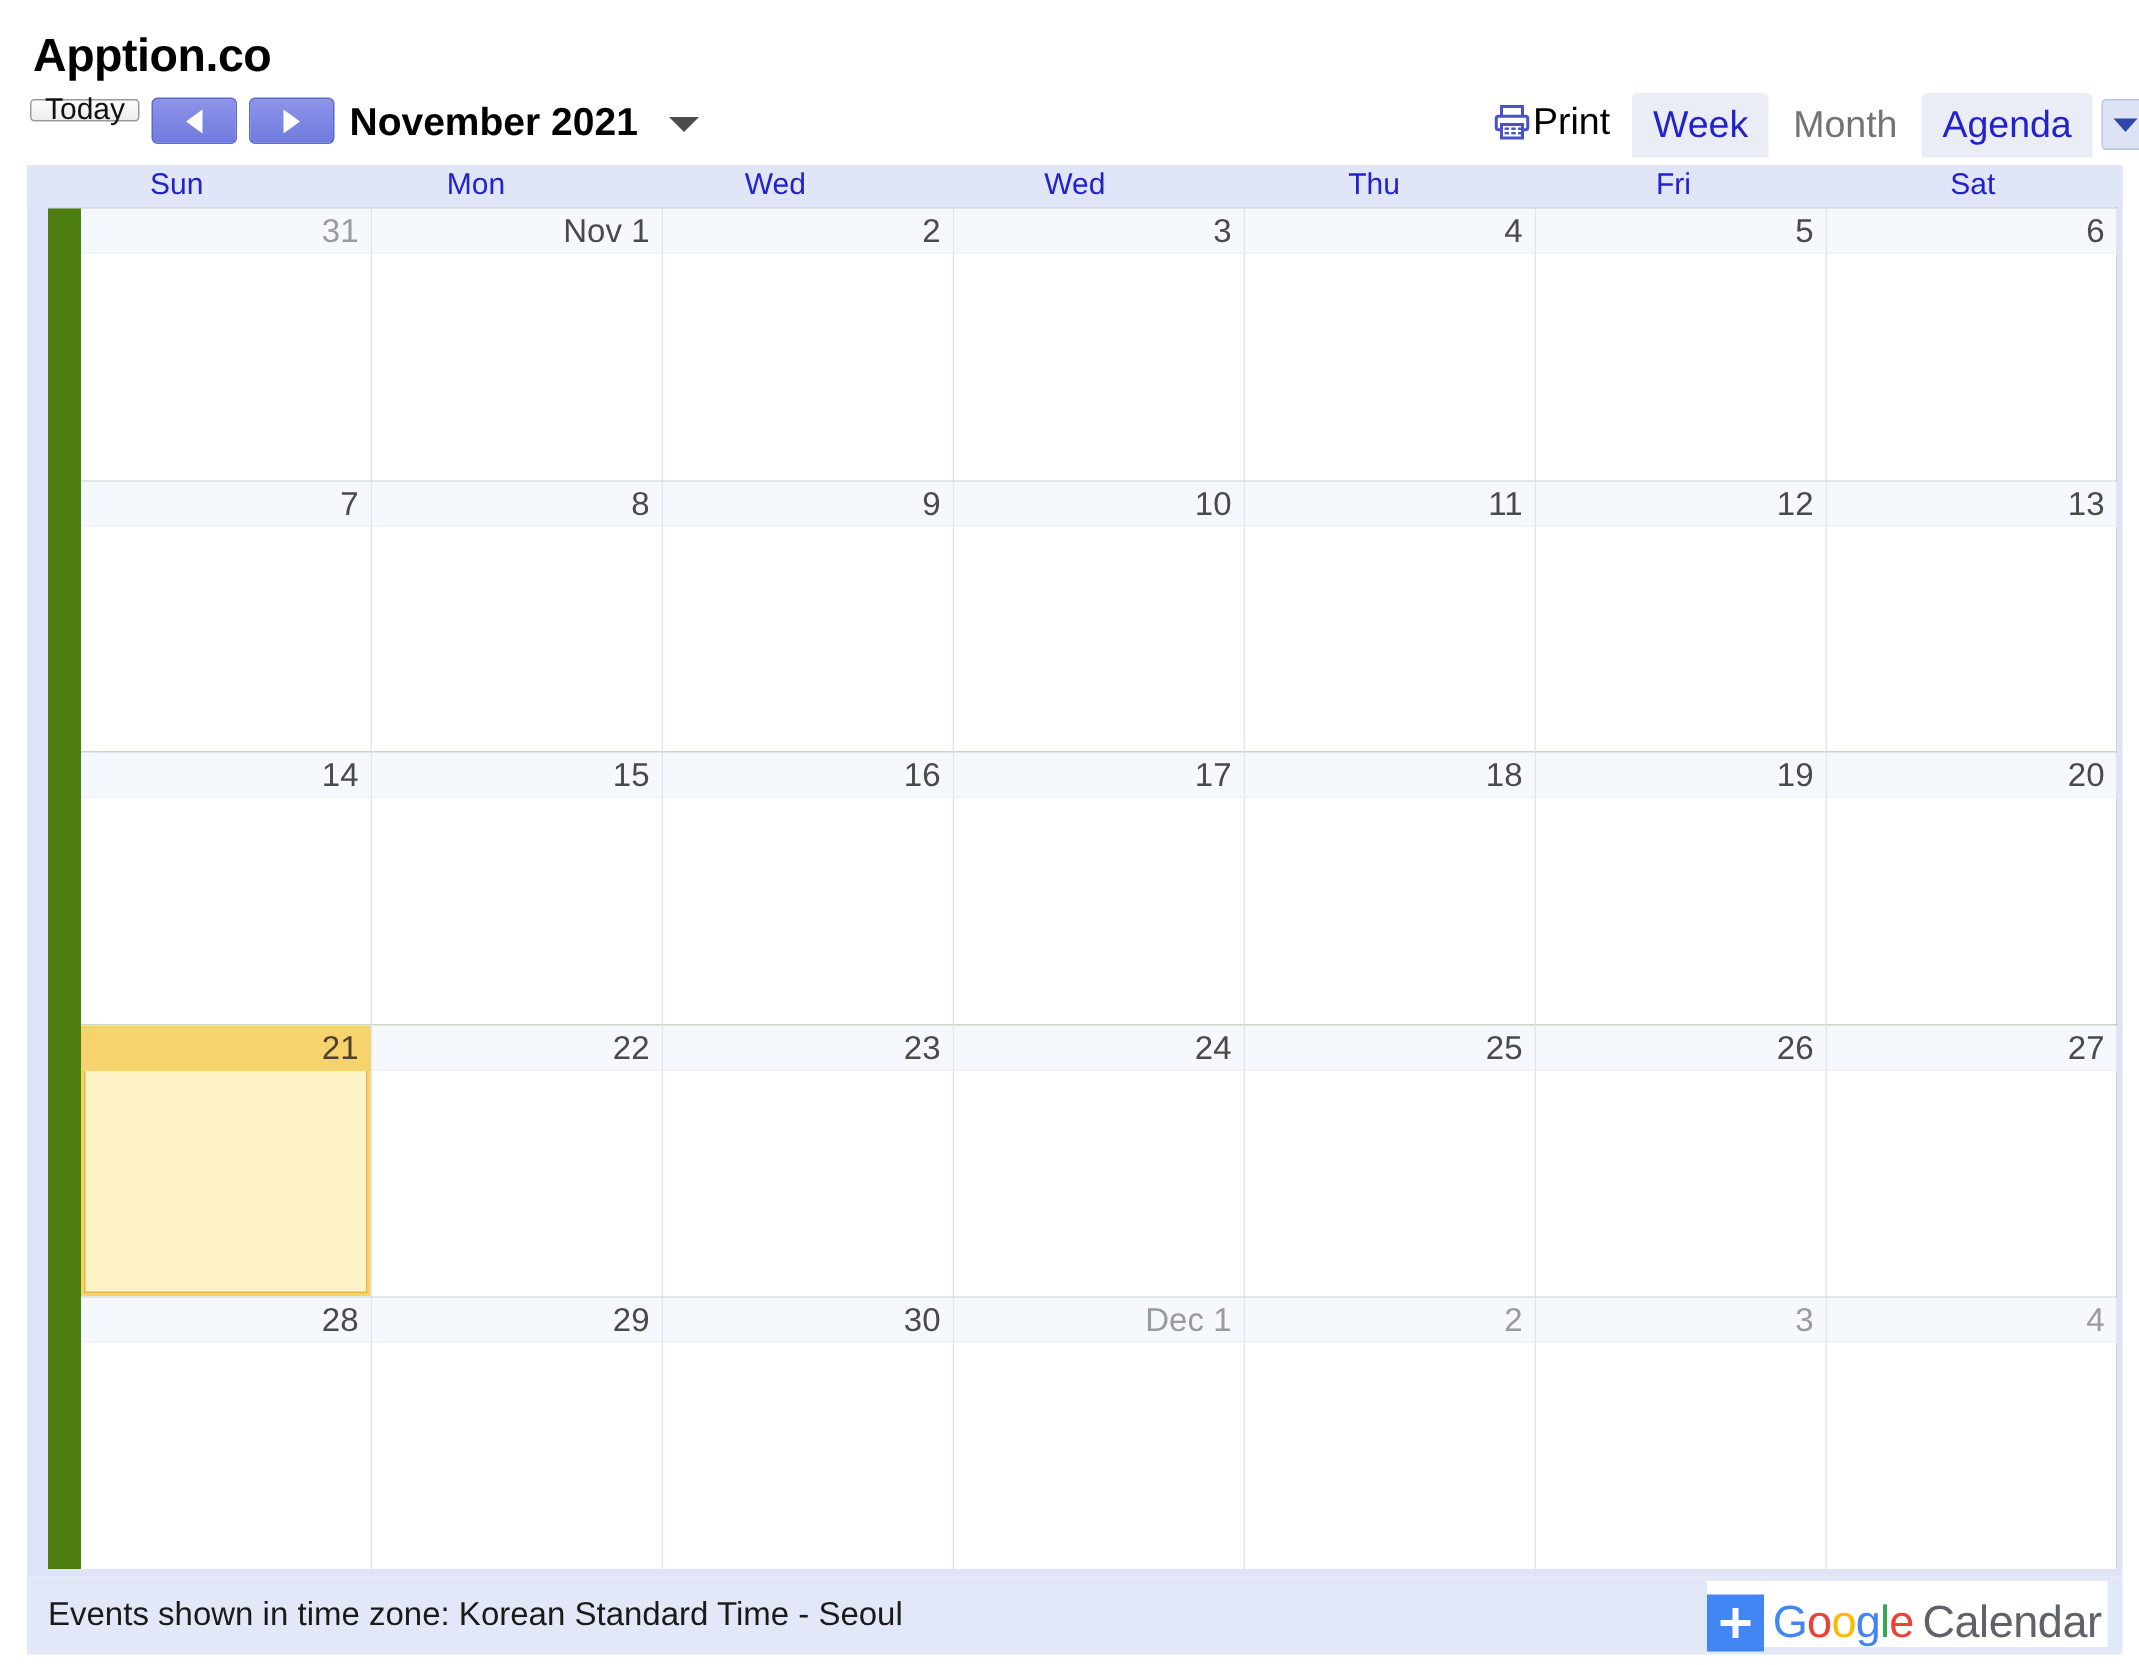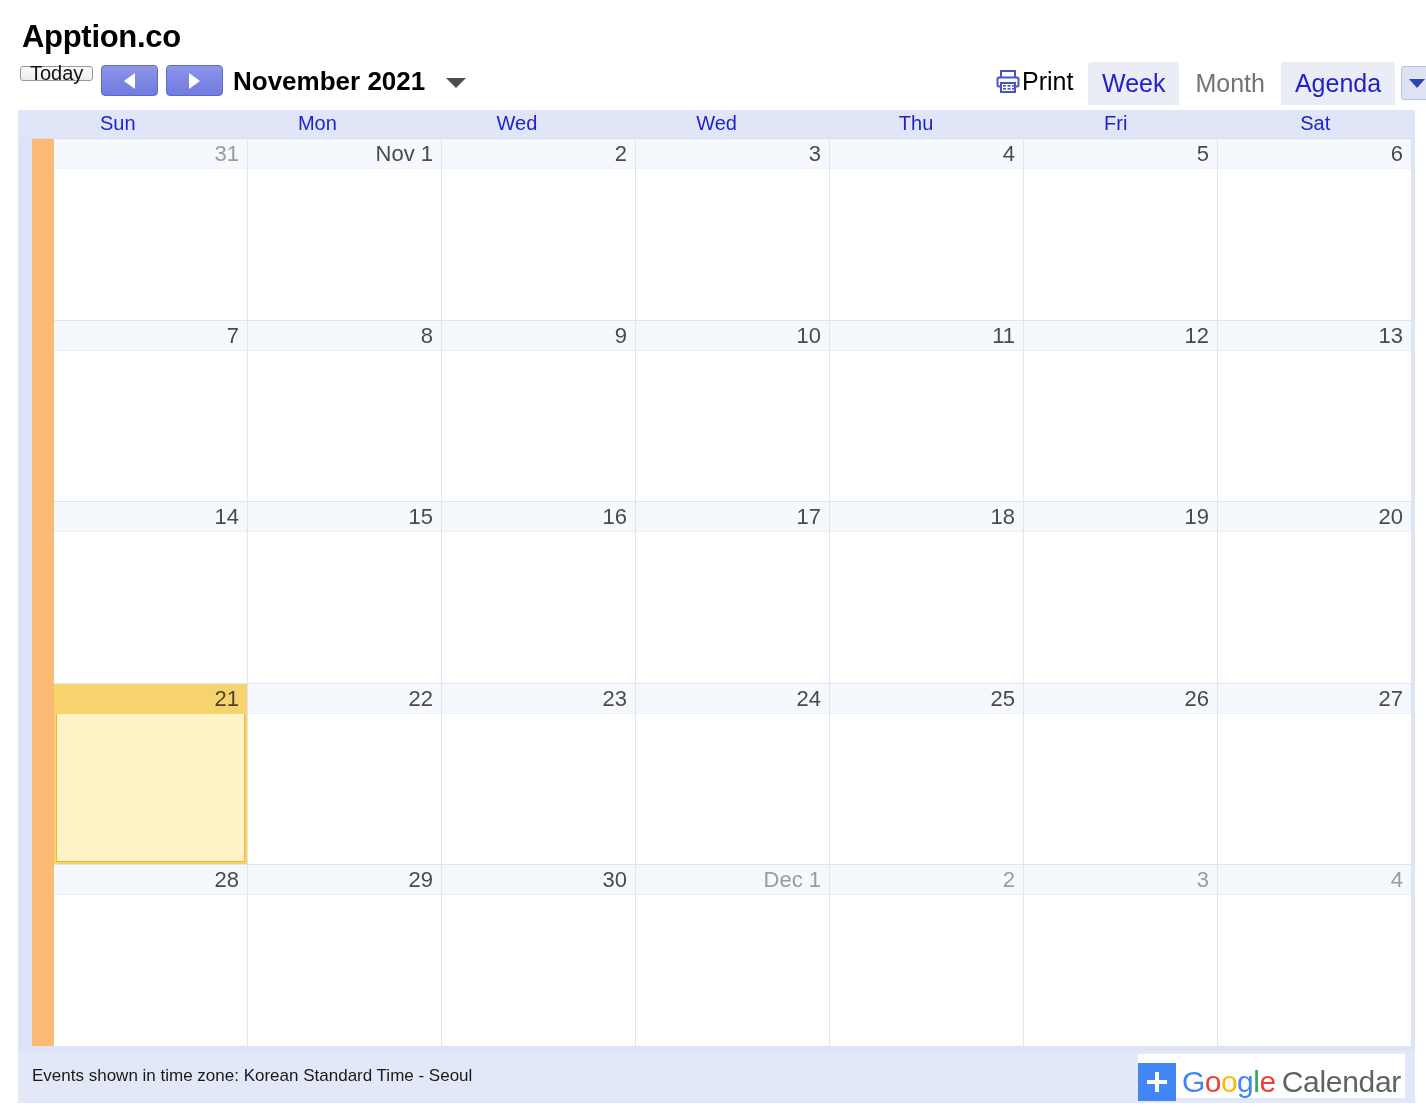--- a/index.html
+++ b/index.html
@@ -184,21 +184,21 @@
     line-height: 26px;
     white-space: nowrap;
   }
 
   .grid {
     position: absolute;
     left: 14px;
     top: 28px;
     width: 1379px;
     height: 908px;
-    background: #fdba74;
+    background: #4d7c0f;
     border-top: 1px solid #d8dce8;
     display: flex;
     flex-direction: column;
     padding-left: 22px;
   }
 
   .week-row {
     flex: 1 1 0;
     display: flex;
     border-bottom: 1px solid #e2e5ee;
@@ -251,21 +251,21 @@
   
   .footer {
     position: absolute;
     left: 18px; top: 1051px;
     width: 1397px; height: 52px;
     background: #e3e8f9;
   }
   .tz-note {
     position: absolute;
     left: 14px; top: 10px;
-    font-size: 17px;
+    font-size: 22px;
     color: #1a1a1a;
     line-height: 30px;
     white-space: nowrap;
   }
 
   .gc-logo {
     position: absolute;
     right: 10px; top: 3px;
     height: 44px;
     display: flex; align-items: center;

